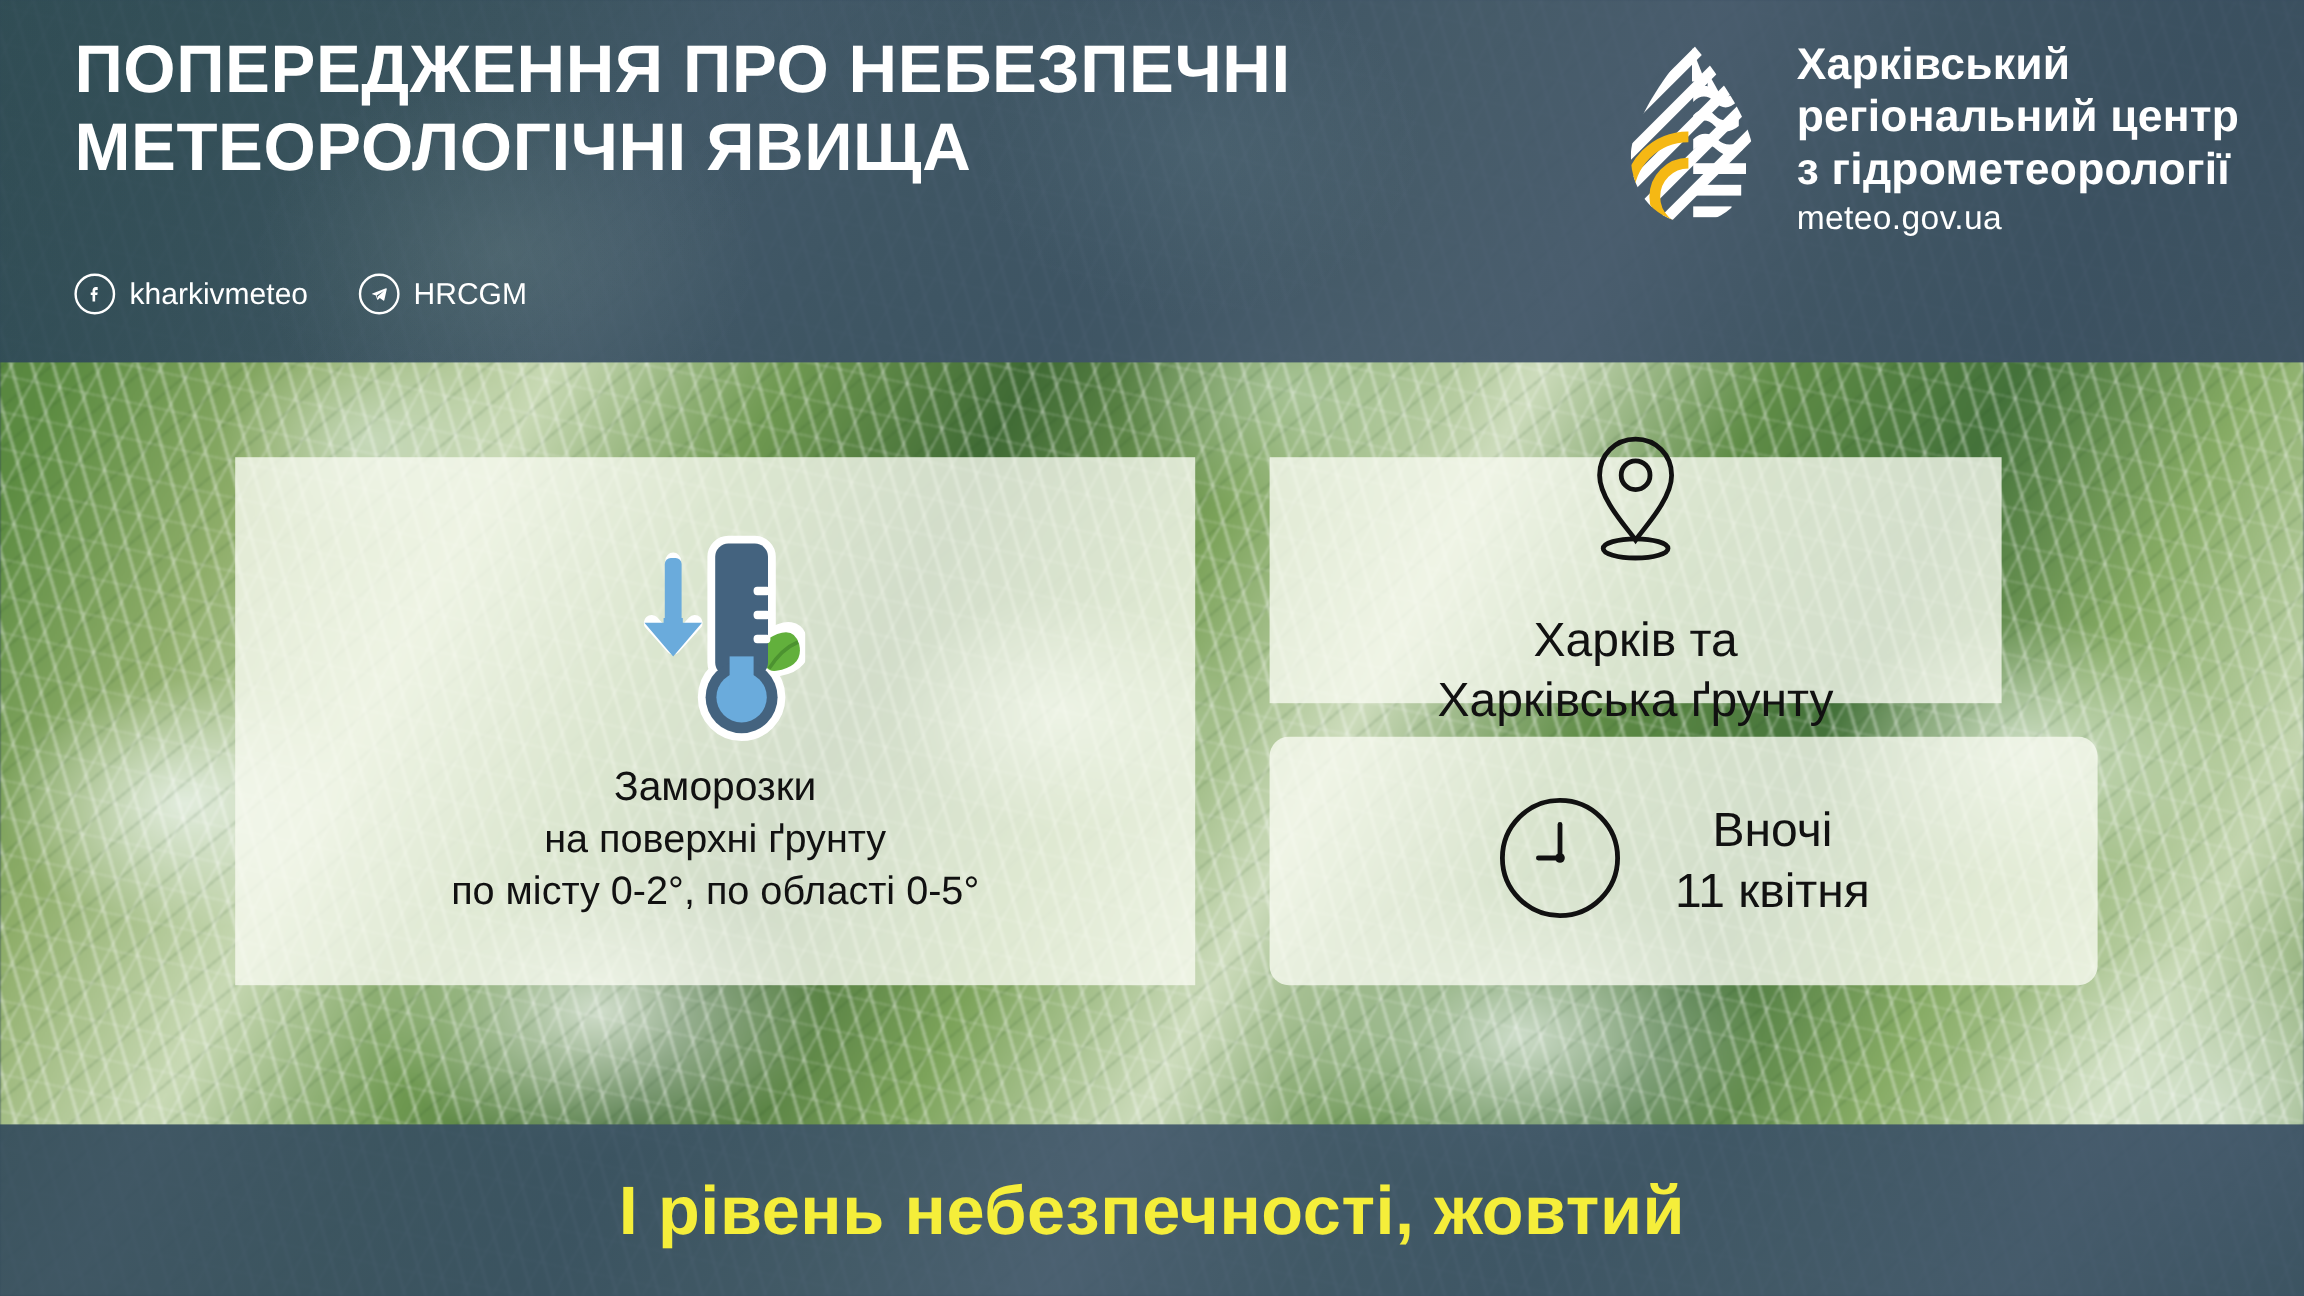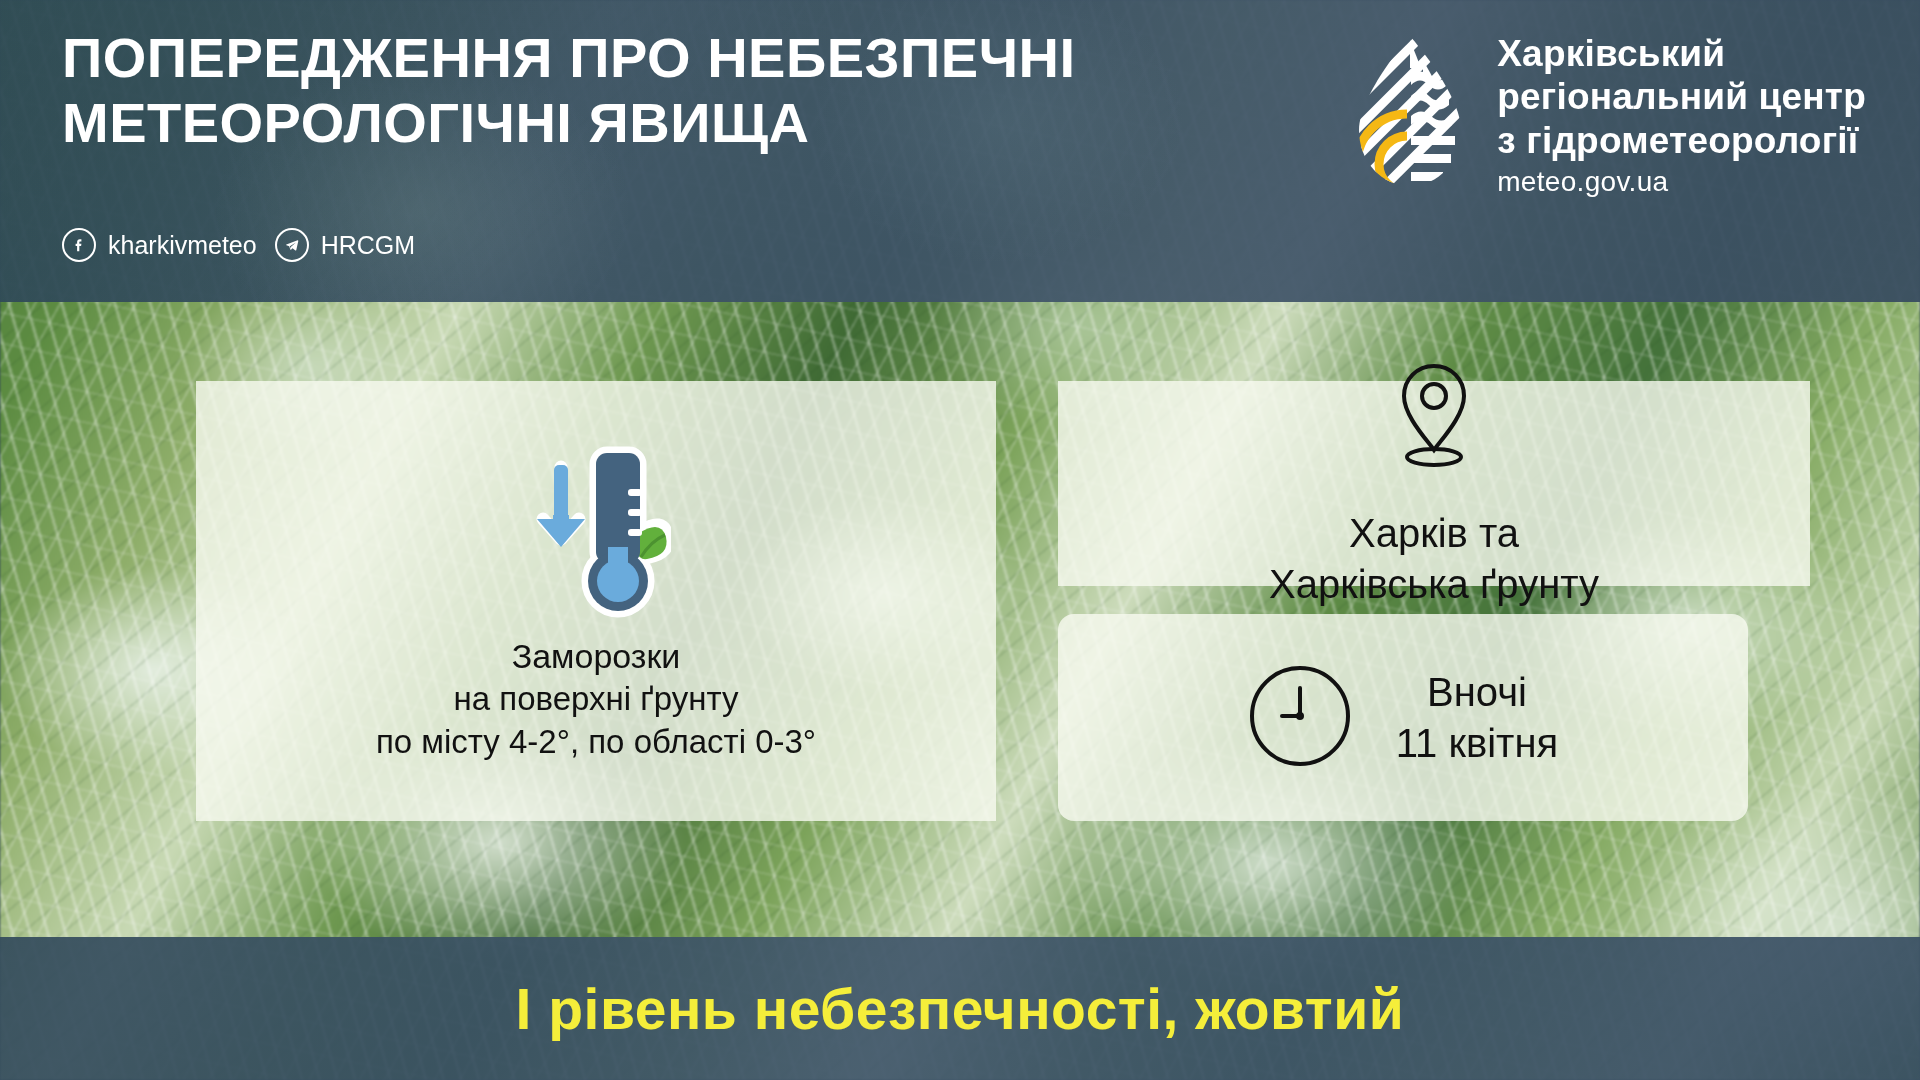--- a/index.html
+++ b/index.html
@@ -63,21 +63,21 @@
     font-weight: bold;
     line-height: 1.16;
     letter-spacing: 0.5px;
     text-transform: uppercase;
     width: 1150px;
   }
   .title .line { display: block; white-space: nowrap; }
 
   .socials {
     position: absolute; left: 62px; top: 228px;
-    display: flex; align-items: center; gap: 18px;
+    display: flex; align-items: center; gap: 42px;
   }
   .social { display: flex; align-items: center; gap: 12px; }
   .social-circle {
     width: 34px; height: 34px; border-radius: 50%;
     border: 2px solid #ffffff;
     display: flex; align-items: center; justify-content: center;
     flex: 0 0 auto;
   }
   .social-label { color: #ffffff; font-size: 25px; }
 
@@ -116,21 +116,21 @@
   .card-left-text {
     text-align: center;
     color: #111111;
     font-size: 33px;
     line-height: 1.30;
   }
   .card-left-text .line { display: block; white-space: nowrap; }
   .card-left-text .line:first-child { font-size: 34px; }
 
   .card-right-top {
-    left: 1058px; top: 44px; width: 752px; height: 205px;
+    left: 1058px; top: 44px; width: 610px; height: 205px;
     flex-direction: column; gap: 36px; padding: 0 26px;
   }
   .card-right-bottom {
     left: 1058px; top: 277px; width: 690px; height: 207px;
     flex-direction: row; gap: 44px; padding: 0 26px; border-radius: 16px;
   }
   .card-icon { flex: 0 0 auto; }
   .card-right-text {
     color: #111111;
     font-size: 40px;
@@ -272,21 +272,21 @@
 
         <g fill="#6aabdc">
           <rect x="33" y="26" width="14" height="62" rx="5"></rect>
           <path d="M40 108 L16 80 h16 v-4 h16 v4 h16 z"></path>
         </g>
       </svg>
     </div>
     <div class="card-left-text">
       <span class="line">Заморозки</span>
       <span class="line">на поверхні ґрунту</span>
-      <span class="line">по місту 4-2°, по області 0-3°</span>
+      <span class="line">по місту 0-2°, по області 0-5°</span>
     </div>
   </div>
 
   <div class="card card-right-top">
     <div class="card-icon">
       <svg width="86" height="110" viewBox="0 0 86 110" aria-hidden="true">
         <path d="M43 8 C26 8 13 21 13 38 C13 58 36 82 43 92 C50 82 73 58 73 38 C73 21 60 8 43 8 Z" fill="none" stroke="#111111" stroke-width="4"></path>
         <circle cx="43" cy="38" r="12" fill="none" stroke="#111111" stroke-width="4"></circle>
         <ellipse cx="43" cy="99" rx="27" ry="8" fill="none" stroke="#111111" stroke-width="4"></ellipse>
       </svg>

